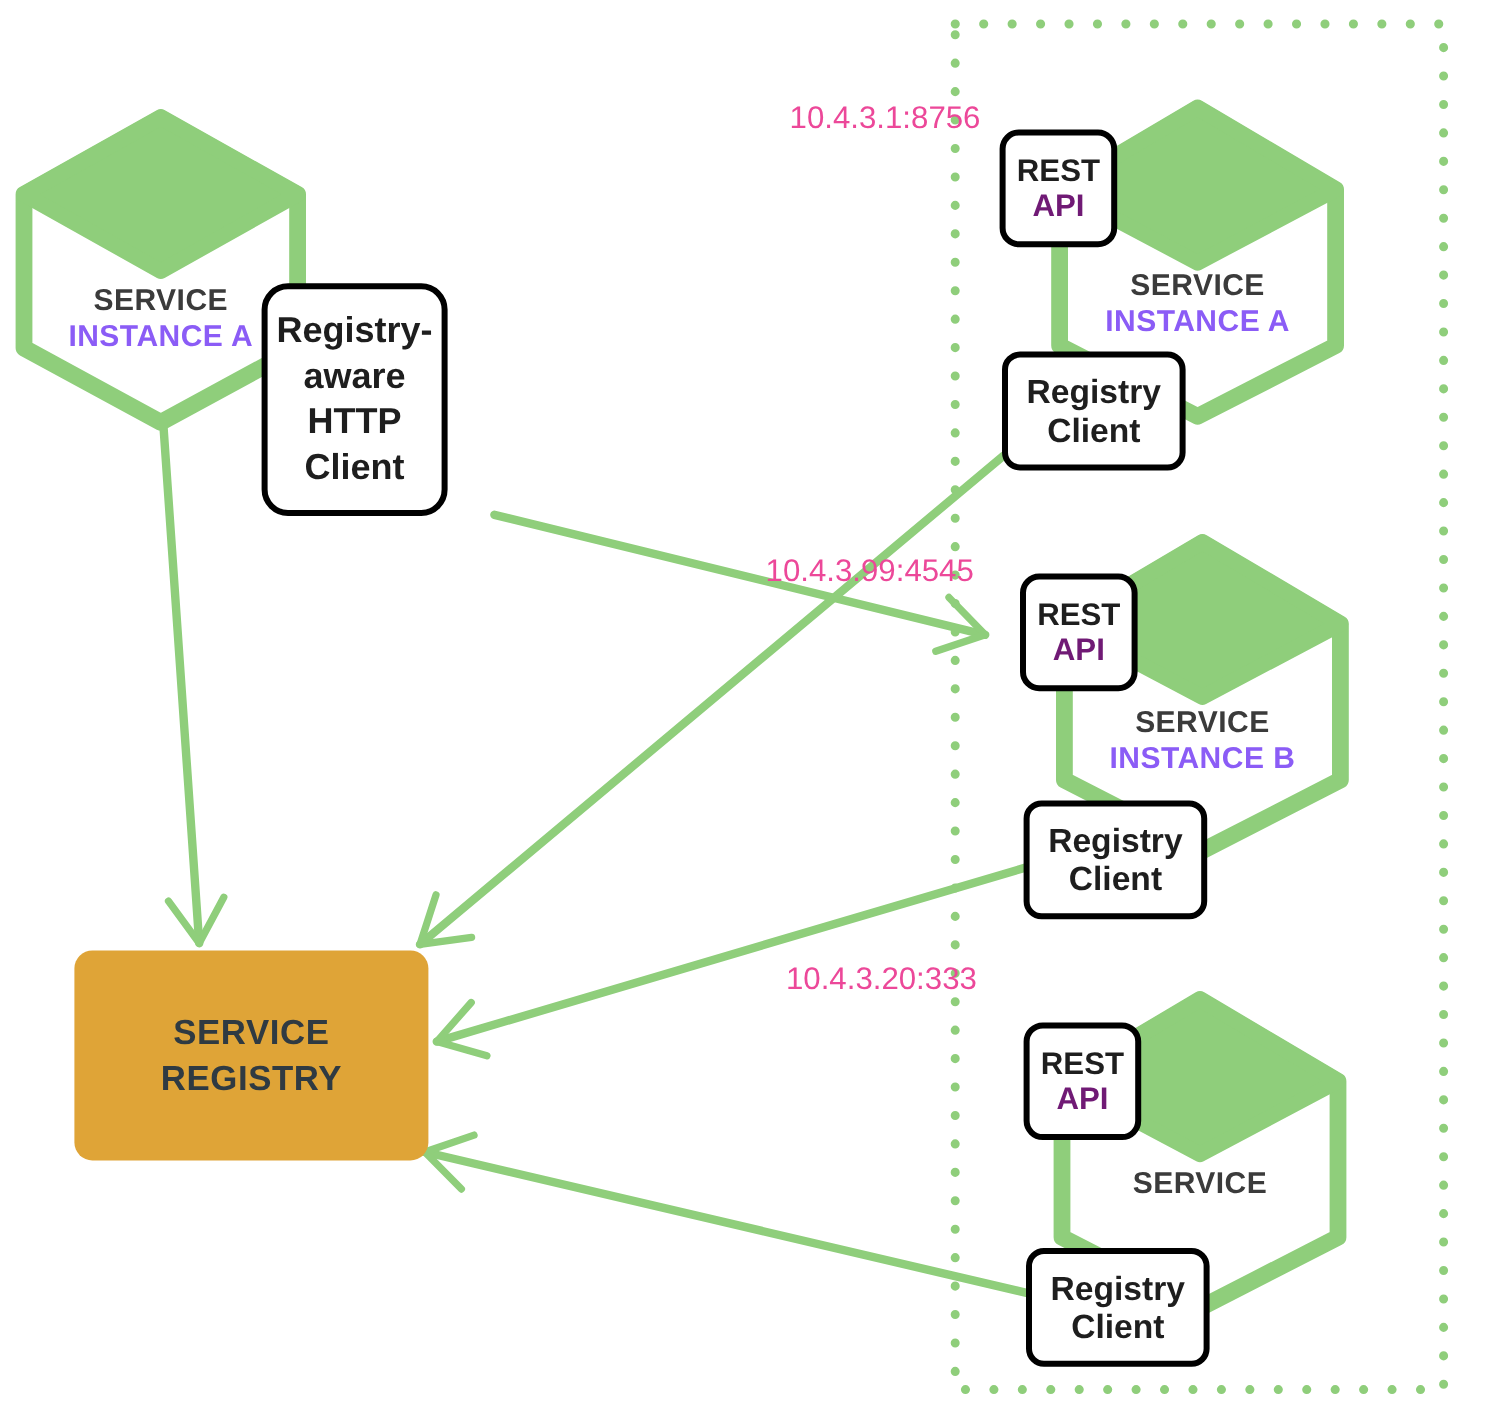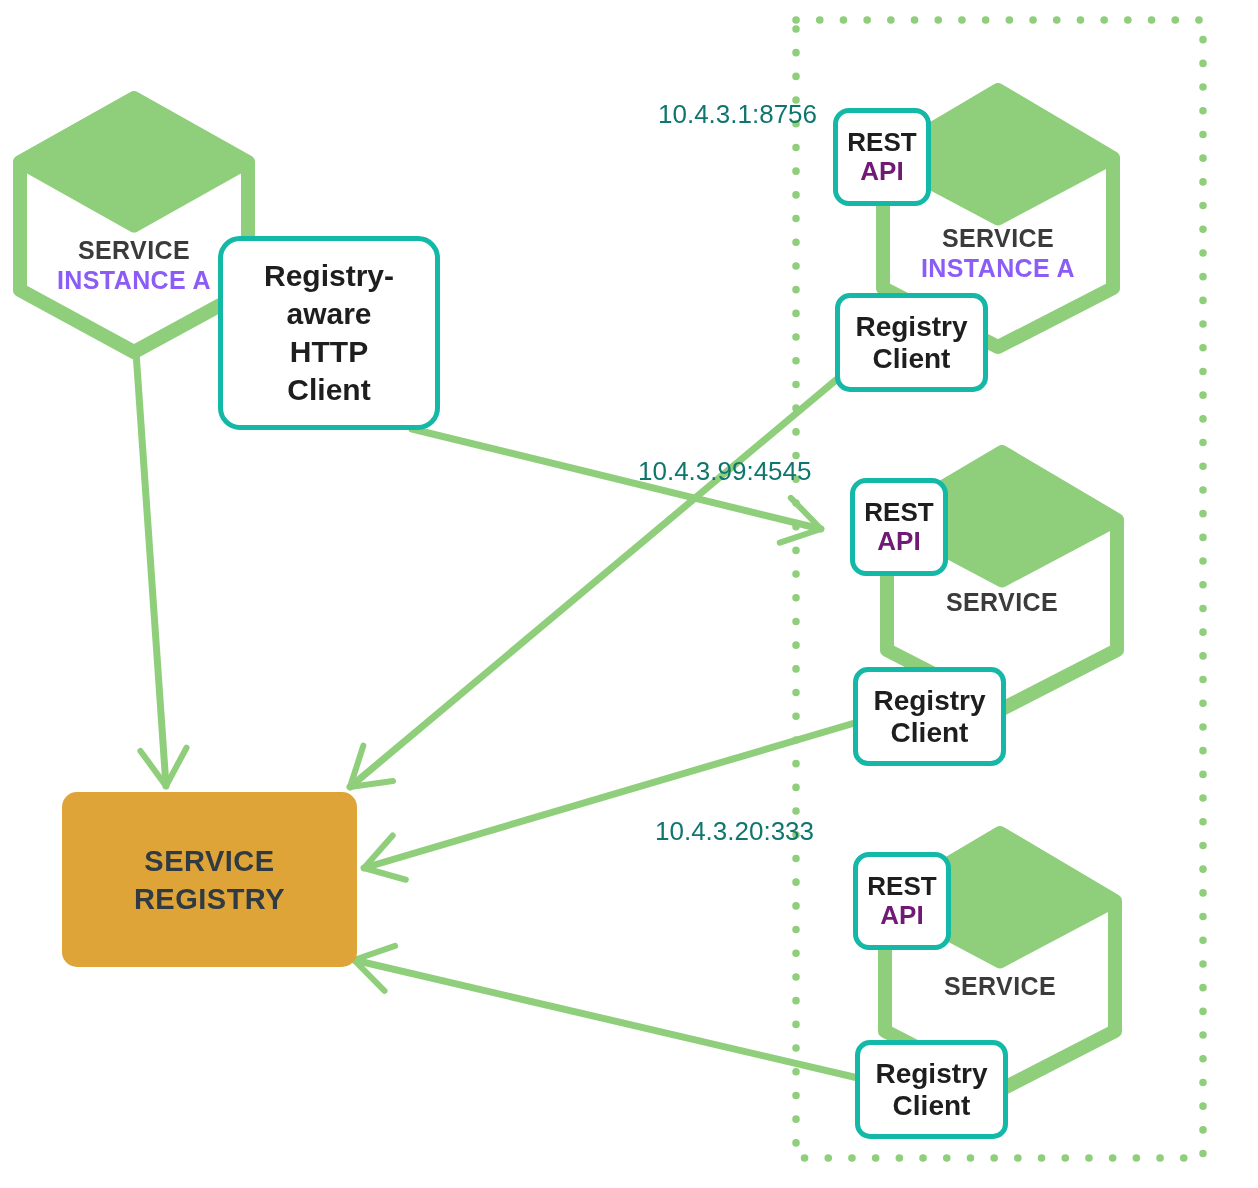--- a/index.html
+++ b/index.html
@@ -12,31 +12,31 @@
     font-family: "Liberation Sans", "DejaVu Sans", sans-serif;
   }
   .stage svg.layer {
     position: absolute;
     left: 0; top: 0;
   }
   .box {
     position: absolute;
     box-sizing: border-box;
     background: #ffffff;
-    border: 5px solid #14b8a6;
+    border: 5px solid #000000;
     display: flex;
     flex-direction: column;
     align-items: center;
     justify-content: center;
     text-align: center;
     color: #1E1E1E;
     font-weight: bold;
   }
   .http-client {
-    left: 218px; top: 236px; width: 222px; height: 194px;
+    left: 218px; top: 236px; width: 155px; height: 194px;
     border-radius: 22px;
     font-size: 30px; line-height: 38px;
   }
   .registry {
     left: 62px; top: 792px; width: 295px; height: 175px;
     border-radius: 15px;
     border: none;
     background: #DFA437;
     color: #2F3A42;
     font-size: 29px; line-height: 38px;
@@ -55,26 +55,25 @@
     width: 153px; height: 99px;
     border-radius: 15px;
     font-size: 28px; line-height: 32px;
   }
   .reg-client-a { left: 835px; top: 293px; }
   .reg-client-b { left: 853px; top: 667px; }
   .reg-client-c { left: 855px; top: 1040px; }
   .ip-label {
     position: absolute;
     font-size: 26px;
-    color: #0f766e;
+    color: #ec4899;
     white-space: nowrap;
-    margin-top: 16px;
   }
   .ip-a { left: 658px; top: 83px; }
-  .ip-b { left: 638px; top: 440px; }
+  .ip-b { left: 638px; top: 460px; }
   .ip-c { left: 655px; top: 800px; }
   .hex-label {
     position: absolute;
     width: 230px;
     text-align: center;
     font-weight: bold;
     font-size: 25px;
     line-height: 30px;
     color: #3B3B3B;
     letter-spacing: 0.4px;
@@ -158,20 +157,21 @@
     <span class="line-el">Client</span>
   </div>
 
   <div class="ip-label ip-b">10.4.3.99:4545</div>
   <div class="box rest-api rest-api-b">
     <span class="line-el">REST</span>
     <span class="line-el api">API</span>
   </div>
   <div class="hex-label hex-label-b">
     <span class="line-el">SERVICE</span>
+    <span class="line-el inst">INSTANCE B</span>
   </div>
   <div class="box reg-client reg-client-b">
     <span class="line-el">Registry</span>
     <span class="line-el">Client</span>
   </div>
 
   <div class="ip-label ip-c">10.4.3.20:333</div>
   <div class="box rest-api rest-api-c">
     <span class="line-el">REST</span>
     <span class="line-el api">API</span>

